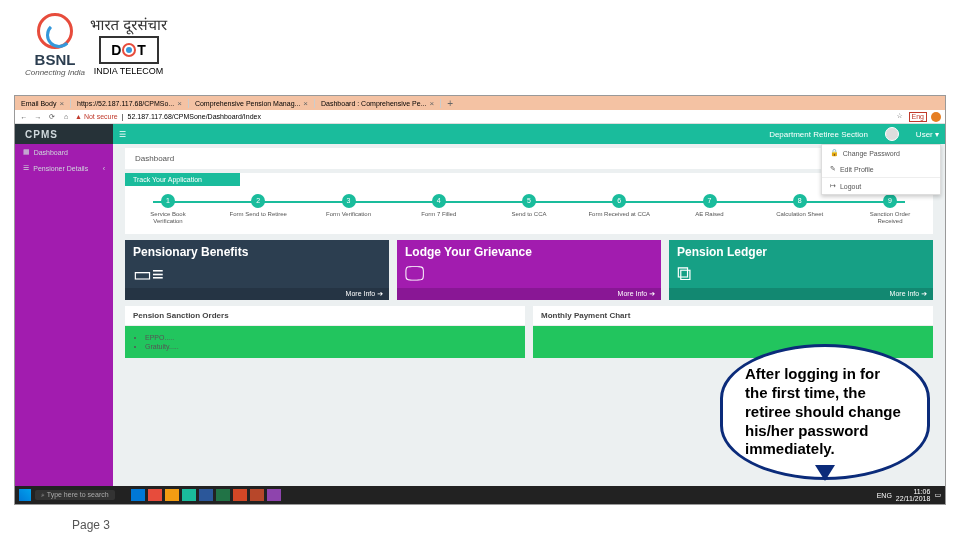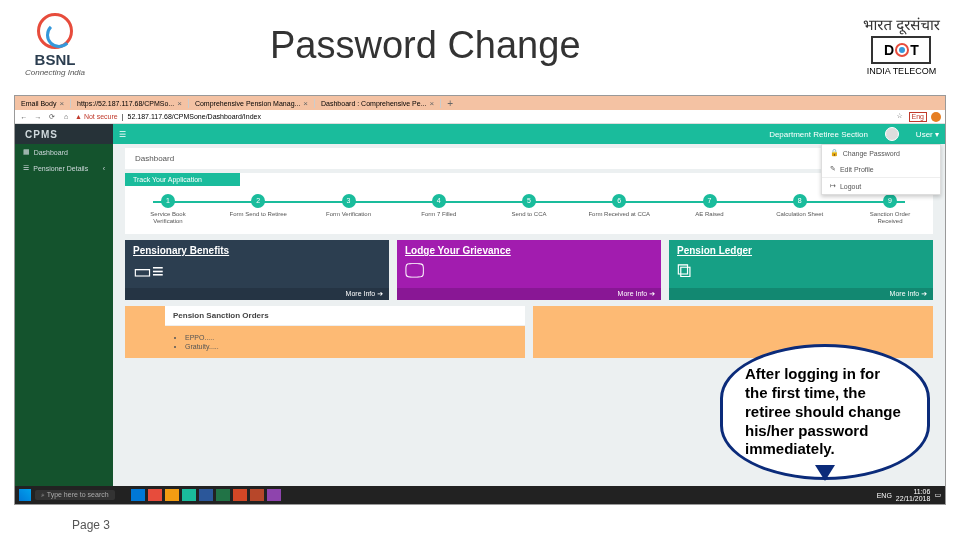--- a/index.html
+++ b/index.html
@@ -19,21 +19,21 @@
   .screenshot { position: absolute; top: 95px; left: 14px; right: 14px; height: 410px; border: 1px solid #999; background: #fff; font-size: 8px; }
   .browser-tabs { height: 14px; background: #f4c2a3; display: flex; align-items: center; font-size: 7px; }
   .browser-tabs .tab { padding: 0 6px; border-right: 1px solid #ccc; display: flex; align-items: center; gap: 3px; }
   .tab-close { font-size: 8px; color: #666; }
   .tab-plus { padding: 0 6px; color: #666; font-size: 10px; }
   .addr-bar { height: 14px; background: #fff; display: flex; align-items: center; padding: 0 4px; gap: 4px; font-size: 7px; border-bottom: 1px solid #ddd; }
   .nav-ico { width: 10px; text-align: center; color: #555; }
   .not-secure { color: #c0392b; }
   .addr-bar .right-icons { margin-left: auto; display: flex; gap: 4px; }
   .app-body { display: flex; height: calc(100% - 46px); }
-  .sidebar { width: 98px; background: #14532d; color: #cfd8dc; }
+  .sidebar { width: 98px; background: #a21caf; color: #cfd8dc; }
   .sidebar .brand { height: 20px; display: flex; align-items: center; padding-left: 10px; font-weight: bold; font-size: 10px; letter-spacing: 1px; background: #263238; }
   .sidebar .navitem { padding: 4px 8px; font-size: 7px; display: flex; align-items: center; gap: 4px; }
   .sidebar .chev { margin-left: auto; }
   .main-area { flex: 1; background: #ecf0f1; display: flex; flex-direction: column; }
   .topbar { height: 20px; background: #1abc9c; display: flex; align-items: center; color: #fff; font-size: 8px; padding: 0 6px; position: relative; }
   .topbar .burger { margin-right: 6px; }
   .topbar .right { margin-left: auto; display: flex; align-items: center; gap: 17px; }
   .avatar { width: 14px; height: 14px; border-radius: 50%; background: #ddd; border: 1px solid #fff; display: inline-block; }
   .user-menu { position: absolute; right: 4px; top: 20px; width: 120px; background: #fff; border: 1px solid #ddd; box-shadow: 0 2px 4px rgba(0,0,0,.2); z-index: 10; }
   .user-menu .mi { padding: 4px 8px; font-size: 7px; color: #555; display: flex; align-items: center; gap: 4px; }
@@ -42,26 +42,26 @@
   .bc-box { background: #fff; padding: 6px 10px; margin-bottom: 4px; font-size: 8px; color: #555; }
   .prog-box { background: #fff; padding: 0 0 10px; margin-bottom: 6px; }
   .prog-head { background: #1abc9c; color: #fff; font-size: 7px; padding: 3px 8px; margin-bottom: 8px; width: 115px; border-radius: 0; }
   .prog-steps { display: flex; justify-content: space-between; padding: 0 12px; position: relative; }
   .prog-steps::before { content: ''; position: absolute; top: 7px; left: 28px; right: 28px; height: 2px; background: #1abc9c; z-index: 0; }
   .pstep { text-align: center; width: 62px; z-index: 1; }
   .pstep .num { width: 14px; height: 14px; border-radius: 50%; background: #1abc9c; color: #fff; font-size: 7px; line-height: 14px; margin: 0 auto 3px; }
   .pstep .lbl { font-size: 6px; color: #555; line-height: 1.1; }
   .tiles { display: flex; gap: 8px; margin-bottom: 6px; }
   .tile { flex: 1; height: 60px; color: #fff; padding: 5px 8px; display: flex; flex-direction: column; position: relative; }
-  .tile .tt { font-size: 10px; font-weight: bold; text-decoration: underline; }
+  .tile .tt { font-size: 12px; font-weight: bold; }
   .tile .ti { font-size: 20px; margin-top: 3px; }
   .tile .more { position: absolute; bottom: 0; left: 0; right: 0; background: rgba(0,0,0,.15); font-size: 7px; text-align: right; padding: 2px 6px; }
   .t1 { background: #2c3e50; } .t2 { background: #a21caf; } .t3 { background: #16a085; }
   .two-col { display: flex; gap: 8px; }
-  .panel { flex: 1; background: #fdba74; padding-left: 40px; }
+  .panel { flex: 1; background: #22c55e; }
   .panel .ph { background: #fff; border-bottom: 1px solid #eee; padding: 5px 8px; font-size: 8px; font-weight: bold; color: #444; }
   .panel .pb { padding: 6px 10px; font-size: 7px; color: #555; }
   .panel .pb li { margin: 2px 0; list-style: disc; margin-left: 10px; }
   .pay-panel { background: #fff; margin-top: 6px; }
   .pay-row { display: flex; padding: 4px 10px; font-size: 7px; color: #777; }
   .pay-row .cell { flex: 1; }
   .taskbar { height: 18px; background: #222; position: absolute; bottom: 0; left: 0; right: 0; display: flex; align-items: center; font-size: 7px; color: #fff; padding: 0 4px; }
   .taskbar .win { width: 12px; height: 12px; background: linear-gradient(45deg,#0078d7,#00a2ed); margin-right: 4px; }
   .taskbar .search { background: #333; padding: 1px 6px; border-radius: 2px; color: #aaa; margin-right: 6px; }
   .taskbar .apps { display: flex; gap: 3px; margin-left: 10px; }
@@ -73,21 +73,20 @@
 </style>
 </head>
 <body>
 
 <div class="slide-header">
   <div class="bsnl-logo">
     <div class="circle"></div>
     <div class="bsnl-text">BSNL</div>
     <div class="bsnl-tag">Connecting India</div>
   </div>
-  <div class="slide-title">Password Change</div>
   <div class="dot-logo">
     <div class="hindi">भारत दूरसंचार</div>
     <div class="dot-box">
         <span>D</span>
         <span class="o"></span>
         <span>T</span>
       </div>
     <div>INDIA TELECOM</div>
   </div>
 </div>
@@ -233,20 +232,21 @@
           <div class="panel">
             <div class="ph">Pension Sanction Orders</div>
             <div class="pb">
                 <ul>
               <li>EPPO.....</li>
               <li>Gratuity.....</li>
             </ul>
               </div>
           </div>
           <div class="panel">
+            <div class="ph">Monthly Payment Chart</div>
             <div class="pb"></div>
           </div>
         </div>
       </div>
     </div>
   </div>
 
   <div class="taskbar">
     <div class="win"></div>
     <div class="search">⌕ <span>Type here to search</span></div>

